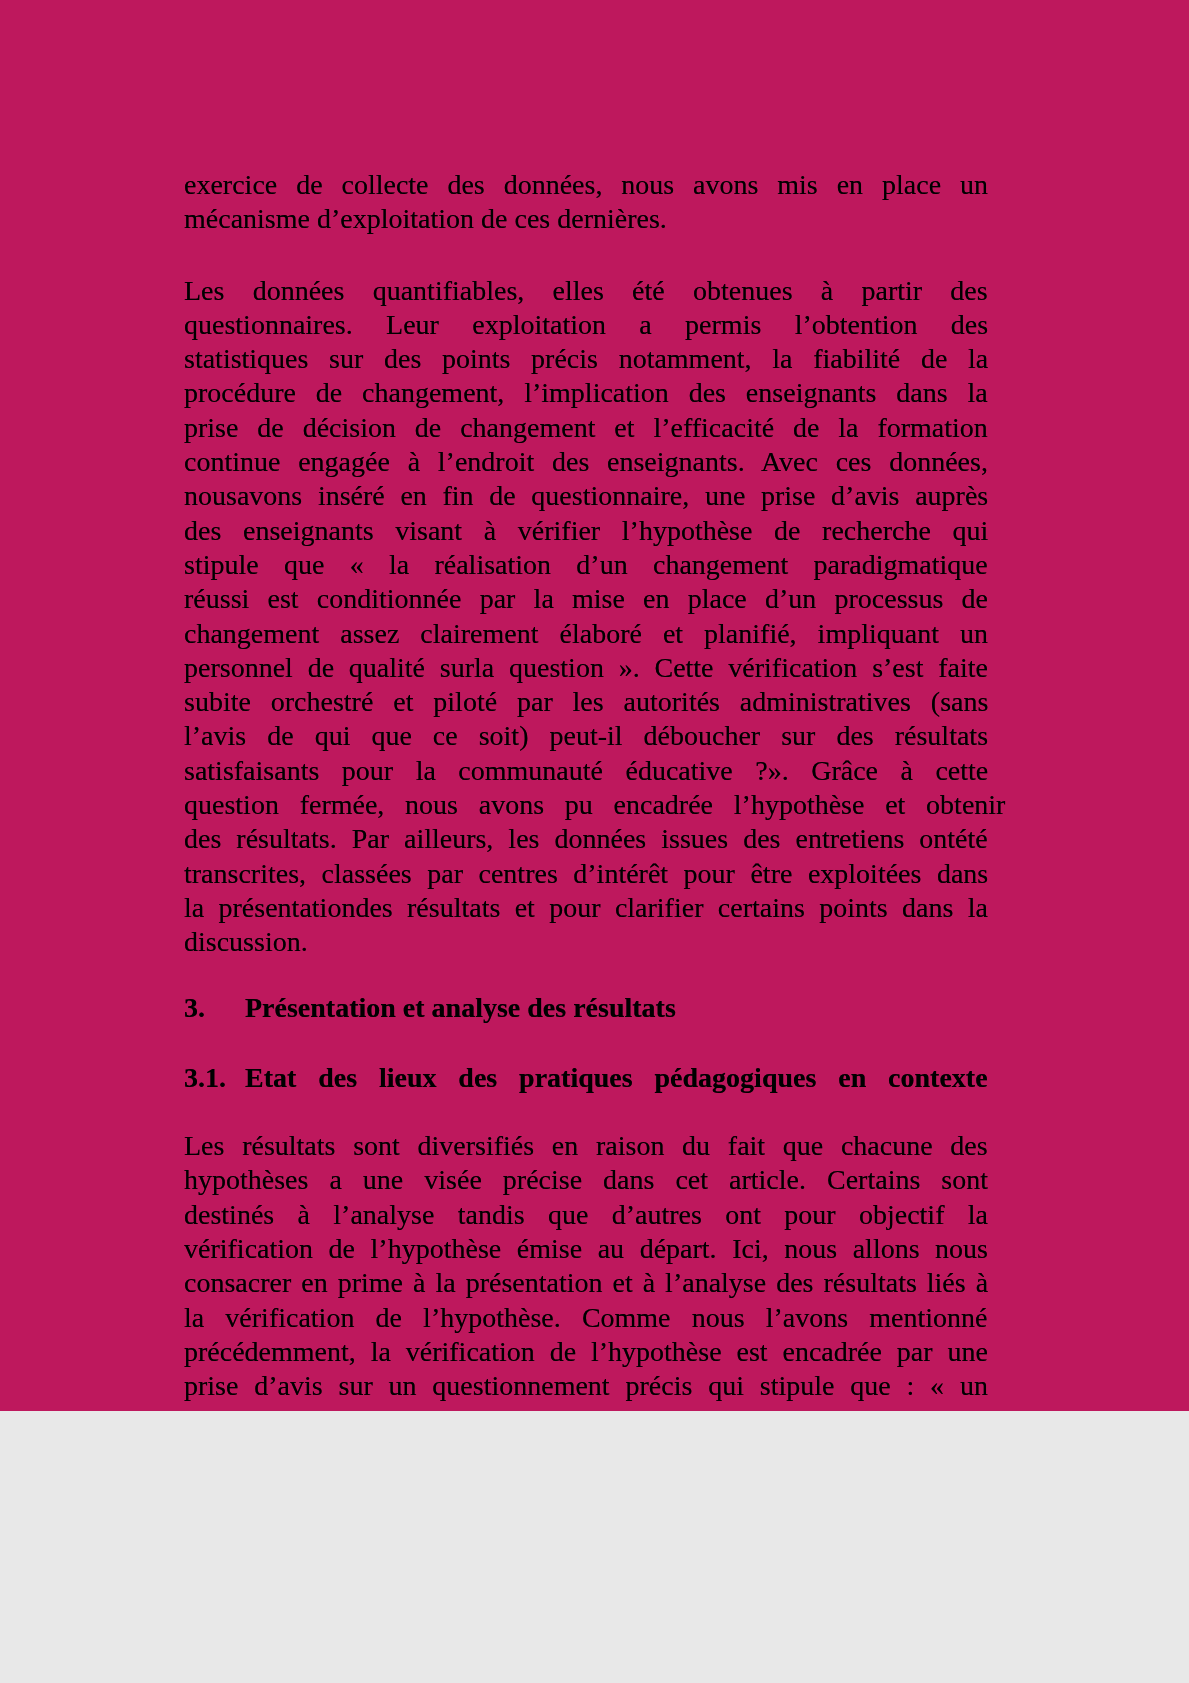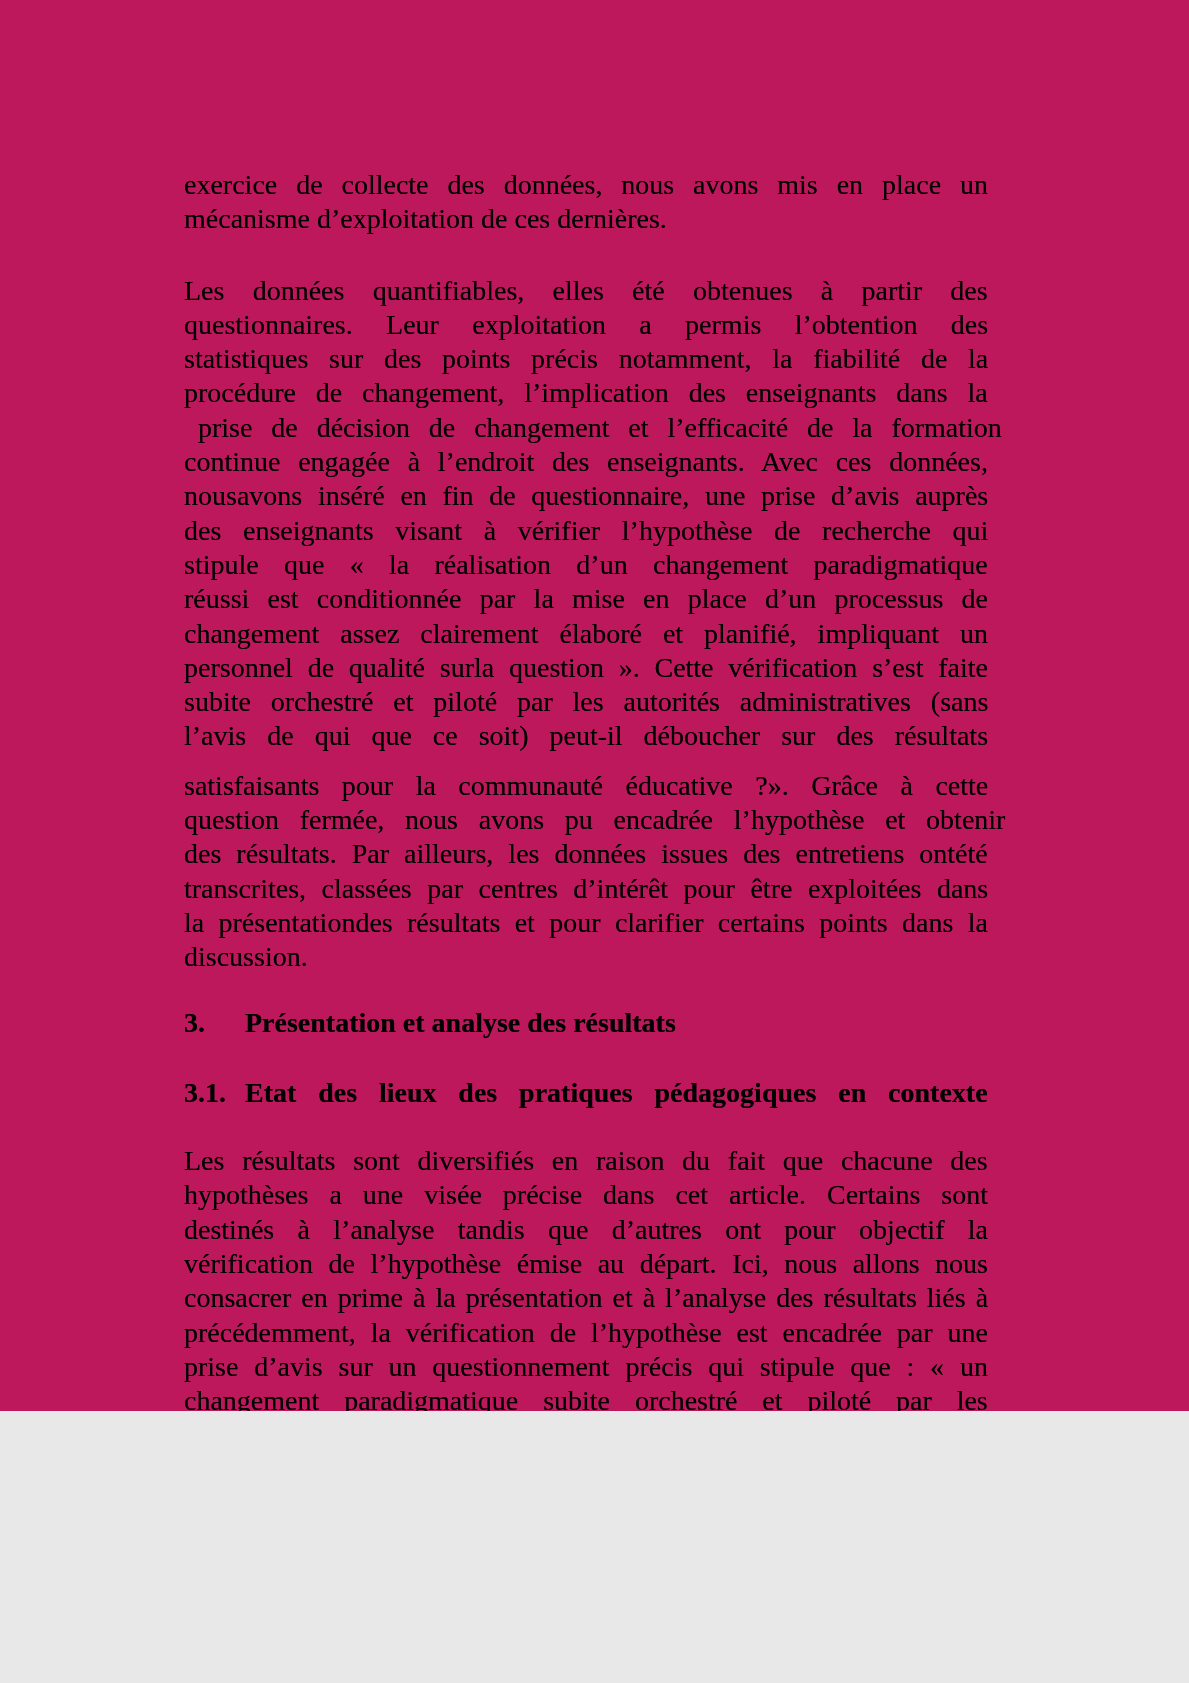--- a/index.html
+++ b/index.html
@@ -48,49 +48,50 @@
   <div class="content">
     <div class="block para b0">
         <div class="line fit"><span class="ln" style="word-spacing: 11.9px;">exercice de collecte des données, nous avons mis en place un</span></div>
         <div class="line"><span class="ln">mécanisme d’exploitation de ces dernières.</span></div>
       </div>
     <div class="block para b1">
         <div class="line fit"><span class="ln" style="word-spacing: 21.25px;">Les données quantifiables, elles été obtenues à partir des</span></div>
         <div class="line fit"><span class="ln" style="word-spacing: 26.3333px;">questionnaires. Leur exploitation a permis l’obtention des</span></div>
         <div class="line fit"><span class="ln" style="word-spacing: 13.6667px;">statistiques sur des points précis notamment, la fiabilité de la</span></div>
         <div class="line fit"><span class="ln" style="word-spacing: 12.8571px;">procédure de changement, l’implication des enseignants dans la</span></div>
-        <div class="line fit"><span class="ln" style="word-spacing: 11.8889px; margin-left: 14px;">prise de décision de changement et l’efficacité de la formation</span></div>
+        <div class="line fit"><span class="ln" style="word-spacing: 11.8889px;">prise de décision de changement et l’efficacité de la formation</span></div>
         <div class="line fit"><span class="ln" style="word-spacing: 10.75px;">continue engagée à l’endroit des enseignants. Avec ces données,</span></div>
         <div class="line fit"><span class="ln" style="word-spacing: 8.66667px;">nousavons inséré en fin de questionnaire, une prise d’avis auprès</span></div>
         <div class="line fit"><span class="ln" style="word-spacing: 14.625px;">des enseignants visant à vérifier l’hypothèse de recherche qui</span></div>
         <div class="line fit"><span class="ln" style="word-spacing: 18.2857px;">stipule que « la réalisation d’un changement paradigmatique</span></div>
         <div class="line fit"><span class="ln" style="word-spacing: 11.2px;">réussi est conditionnée par la mise en place d’un processus de</span></div>
         <div class="line fit"><span class="ln" style="word-spacing: 14px;">changement assez clairement élaboré et planifié, impliquant un</span></div>
         <div class="line fit"><span class="ln" style="word-spacing: 7.77778px;">personnel de qualité surla question ». Cette vérification s’est faite</span></div>
         <div class="line fit"><span class="ln" style="word-spacing: 12.875px;">subite orchestré et piloté par les autorités administratives (sans</span></div>
         <div class="line fit"><span class="ln" style="word-spacing: 14px;">l’avis de qui que ce soit) peut-il déboucher sur des résultats</span></div>
-        <div class="line fit"><span class="ln" style="word-spacing: 15.5px; margin-top: 15px;">satisfaisants pour la communauté éducative ?». Grâce à cette</span></div>
+        <div class="line fit"><span class="ln" style="word-spacing: 15.5px;">satisfaisants pour la communauté éducative ?». Grâce à cette</span></div>
         <div class="line fit"><span class="ln" style="word-spacing: 13.75px;">question fermée, nous avons pu encadrée l’hypothèse et obtenir</span></div>
         <div class="line fit"><span class="ln" style="word-spacing: 8px;">des résultats. Par ailleurs, les données issues des entretiens ontété</span></div>
         <div class="line fit"><span class="ln" style="word-spacing: 8.5px;">transcrites, classées par centres d’intérêt pour être exploitées dans</span></div>
         <div class="line fit"><span class="ln" style="word-spacing: 7.33333px;">la présentationdes résultats et pour clarifier certains points dans la</span></div>
         <div class="line"><span class="ln">discussion.</span></div>
       </div>
     <div class="block heading b2">
         <div class="line"><span class="ln"><span class="hnum">3.</span>Présentation et analyse des résultats</span></div>
       </div>
     <div class="block heading b3">
         <div class="line fit"><span class="ln" style="word-spacing: 14.8571px;"><span class="hnum">3.1.</span>Etat des lieux des pratiques pédagogiques en contexte</span></div>
       </div>
     <div class="block para b4">
         <div class="line fit"><span class="ln" style="word-spacing: 10.7px; text-align: right;">Les résultats sont diversifiés en raison du fait que chacune des</span></div>
         <div class="line fit"><span class="ln" style="word-spacing: 14px;">hypothèses a une visée précise dans cet article. Certains sont</span></div>
         <div class="line fit"><span class="ln" style="word-spacing: 16.3333px;">destinés à l’analyse tandis que d’autres ont pour objectif la</span></div>
         <div class="line fit"><span class="ln" style="word-spacing: 8.55556px;">vérification de l’hypothèse émise au départ. Ici, nous allons nous</span></div>
         <div class="line fit"><span class="ln" style="word-spacing: 3px;">consacrer en prime à la présentation et à l’analyse des résultats liés à</span></div>
+        <div class="line fit"><span class="ln" style="word-spacing: 14.1429px;">la vérification de l’hypothèse. Comme nous l’avons mentionné</span></div>
         <div class="line fit"><span class="ln" style="word-spacing: 7.875px;">précédemment, la vérification de l’hypothèse est encadrée par une</span></div>
         <div class="line fit"><span class="ln" style="word-spacing: 8.81818px;">prise d’avis sur un questionnement précis qui stipule que : « un</span></div>
         <div class="line fit"><span class="ln" style="word-spacing: 17.8571px;">changement paradigmatique subite orchestré et piloté par les</span></div>
       </div>
   </div>
   <div class="footer">
     <span>105</span>
   </div>
 </div>
 

